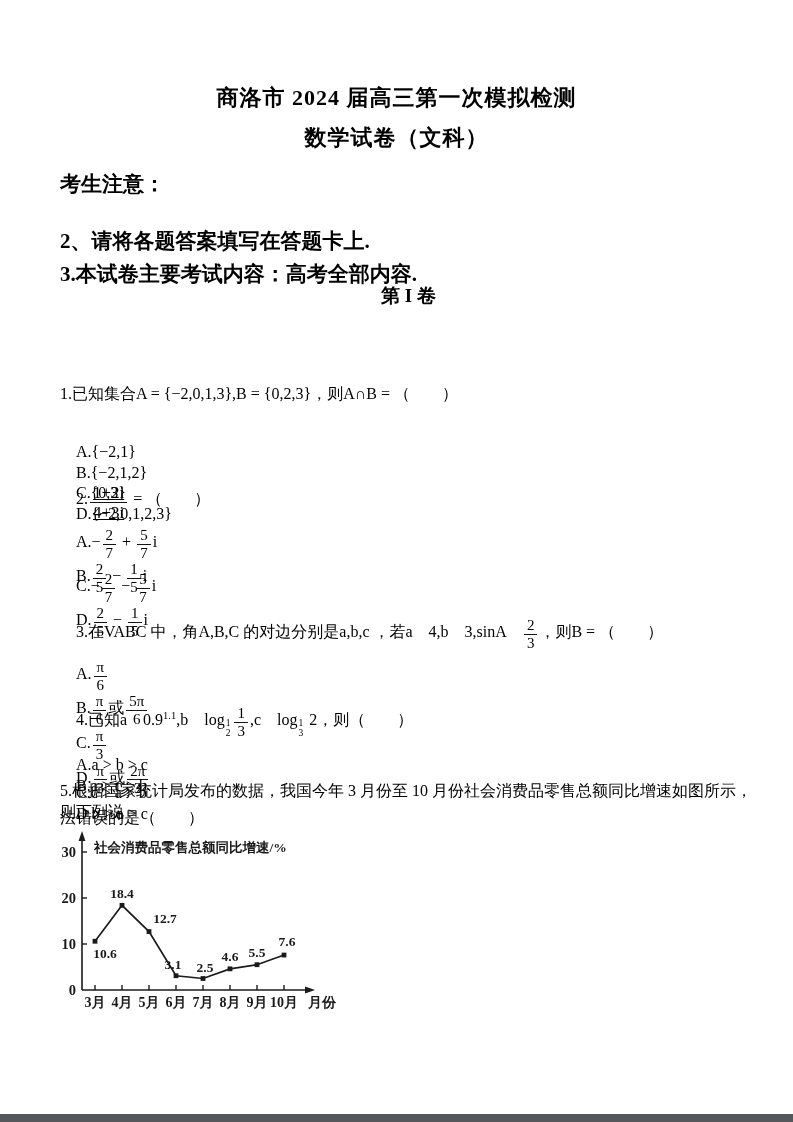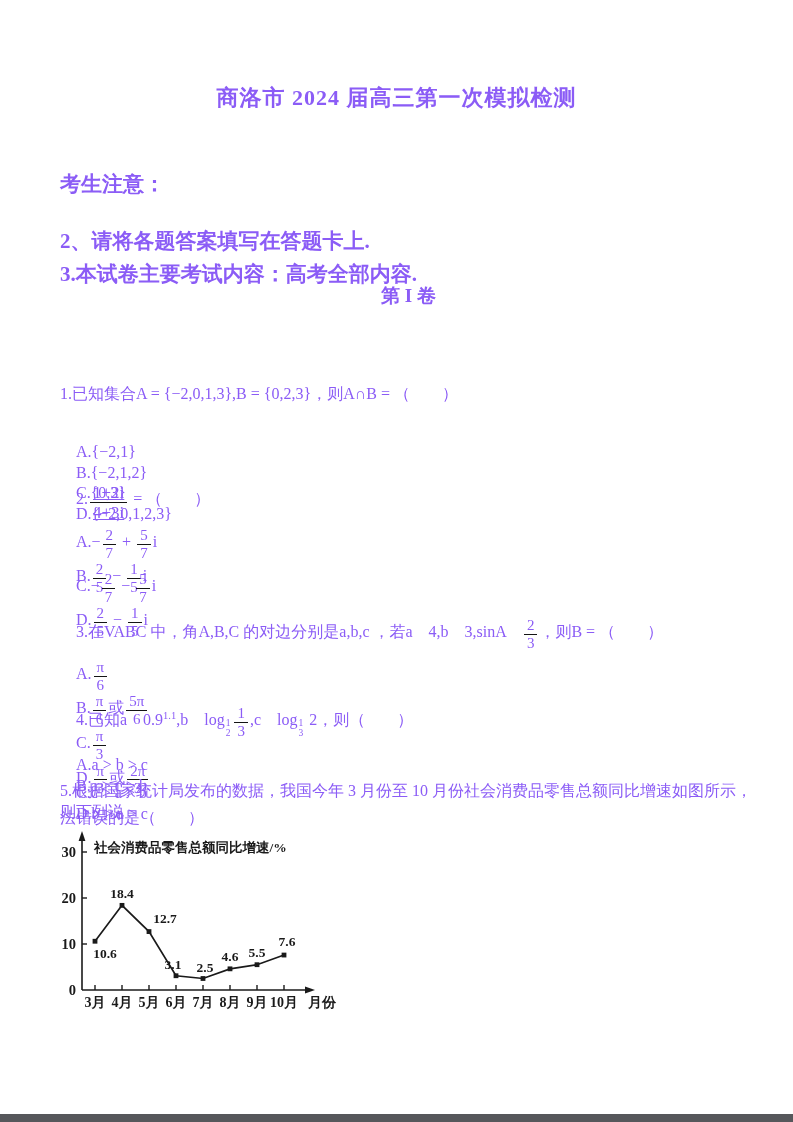--- a/index.html
+++ b/index.html
@@ -2,21 +2,21 @@
 <html><head>
 <meta charset="utf-8">
 <style>
   html,body{margin:0;padding:0;background:#ffffff;}
   .page{
     position:relative;
     width:793px;height:1122px;
     background:#ffffff;
     overflow:hidden;
     font-family:"Liberation Serif","DejaVu Serif",serif;
-    color:#8b5cf6;
+    color:#000000;
   }
   .line{
     position:absolute;left:60px;right:26px;
     font-size:21px;line-height:1.3;
     white-space:pre-wrap;
   }
   .center{left:0;right:0;text-align:center;}
   .bold{font-weight:700;}
   .title{font-size:22px;letter-spacing:1px;}
   .section{font-size:19px;margin-left:24px;}
@@ -36,20 +36,21 @@
   .subfrac span{display:block;}
   .chart-wrap{position:absolute;left:42px;top:828px;width:312px;height:192px;}
   .bottom-bar{position:absolute;left:0;right:0;top:1114px;height:8px;background:#56575b;}
 </style>
 </head>
 <body>
 
 <div class="page">
 
   <div class="line center bold title" style="top:84px">商洛市 2024 届高三第一次模拟检测</div>
+  <div class="line center bold title" style="top:124px">数学试卷（文科）</div>
 
   <div class="line bold" style="top:171px">考生注意：</div>
   <div class="line bold" style="top:228px">2、请将各题答案填写在答题卡上.</div>
   <div class="line bold" style="top:261px">3.本试卷主要考试内容：高考全部内容.</div>
 
   <div class="line center bold section" style="top:284px">第 I 卷</div>
 
 
   <div class="line stem" style="top:384px">1.已知集合A = {−2,0,1,3},B = {0,2,3}，则A∩B = （　　）</div>
   <div class="line opts" style="top:421px">

